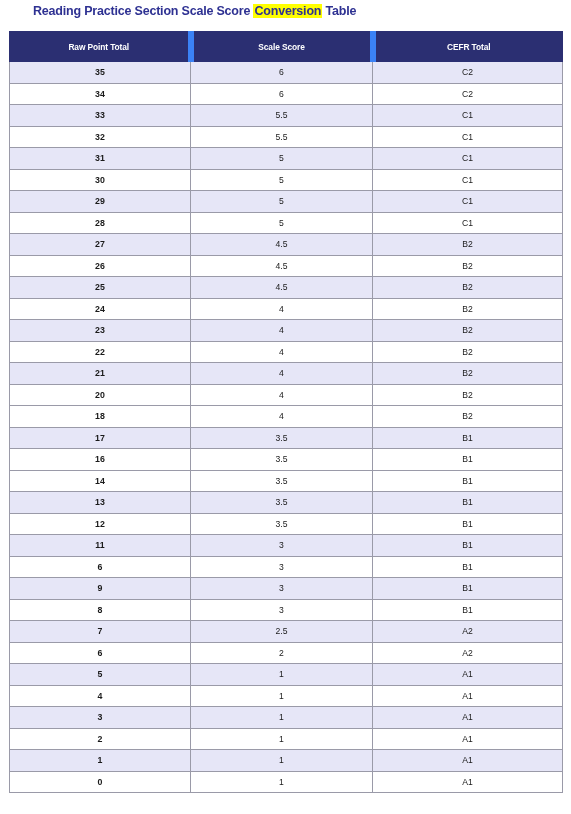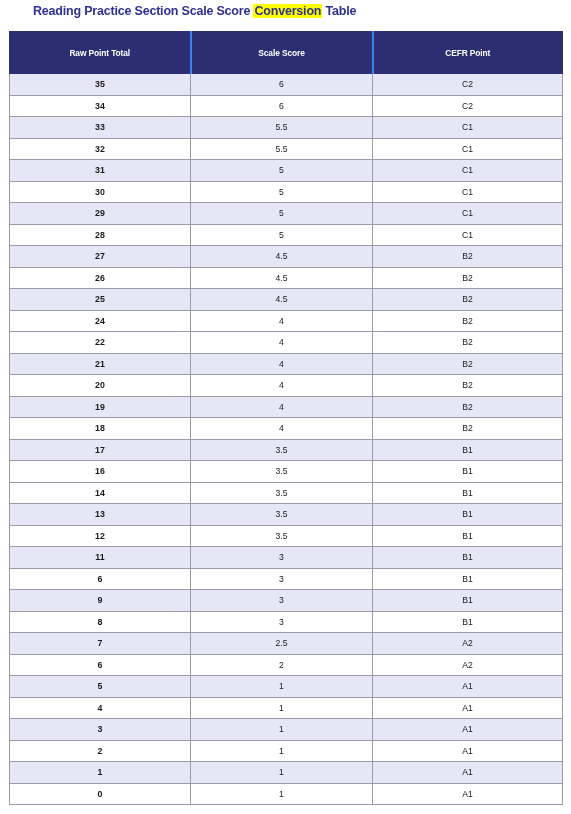--- a/index.html
+++ b/index.html
@@ -57,24 +57,24 @@
     font-size: 8.4px;
     font-weight: bold;
     height: 21px;
     text-align: center;
     vertical-align: middle;
     border-left: 1px solid #2b2f72;
     border-right: 1px solid #2b2f72;
     border-top: 1px solid #2b2f72;
     border-bottom: 1px solid #2b2f72;
     letter-spacing: -0.1px;
-    padding: 10px;
+    padding: 4px;
   }
   table.score-table thead th.sep {
-    border-left: 2px solid #3b82f6;
+    border-left: 6px solid #3b82f6;
   }
   table.score-table tbody td {
     height: 20.5px;
     text-align: center;
     vertical-align: middle;
     border: 1px solid #9a9aa8;
     color: #1a1a1a;
     font-size: 8.6px;
     padding: 0;
     background: #ffffff;
@@ -100,21 +100,21 @@
     <table class="score-table">
       <colgroup>
         <col class="c1">
         <col class="c2">
         <col class="c3">
       </colgroup>
       <thead>
         <tr>
           <th>Raw Point Total</th>
           <th class="sep">Scale Score</th>
-          <th class="sep">CEFR Point</th>
+          <th class="sep">CEFR Total</th>
         </tr>
       </thead>
       <tbody id="table-body">
           <tr class="alt">
             <td class="raw">35</td>
             <td>6</td>
             <td>C2</td>
           </tr>
           <tr>
             <td class="raw">34</td>
@@ -164,37 +164,37 @@
           <tr class="alt">
             <td class="raw">25</td>
             <td>4.5</td>
             <td>B2</td>
           </tr>
           <tr>
             <td class="raw">24</td>
             <td>4</td>
             <td>B2</td>
           </tr>
+          <tr class="alt">
+            <td class="raw">23</td>
+            <td>4</td>
+            <td>B2</td>
+          </tr>
           <tr>
             <td class="raw">22</td>
             <td>4</td>
             <td>B2</td>
           </tr>
           <tr class="alt">
             <td class="raw">21</td>
             <td>4</td>
             <td>B2</td>
           </tr>
           <tr>
             <td class="raw">20</td>
-            <td>4</td>
-            <td>B2</td>
-          </tr>
-          <tr class="alt">
-            <td class="raw">19</td>
             <td>4</td>
             <td>B2</td>
           </tr>
           <tr>
             <td class="raw">18</td>
             <td>4</td>
             <td>B2</td>
           </tr>
           <tr class="alt">
             <td class="raw">17</td>

